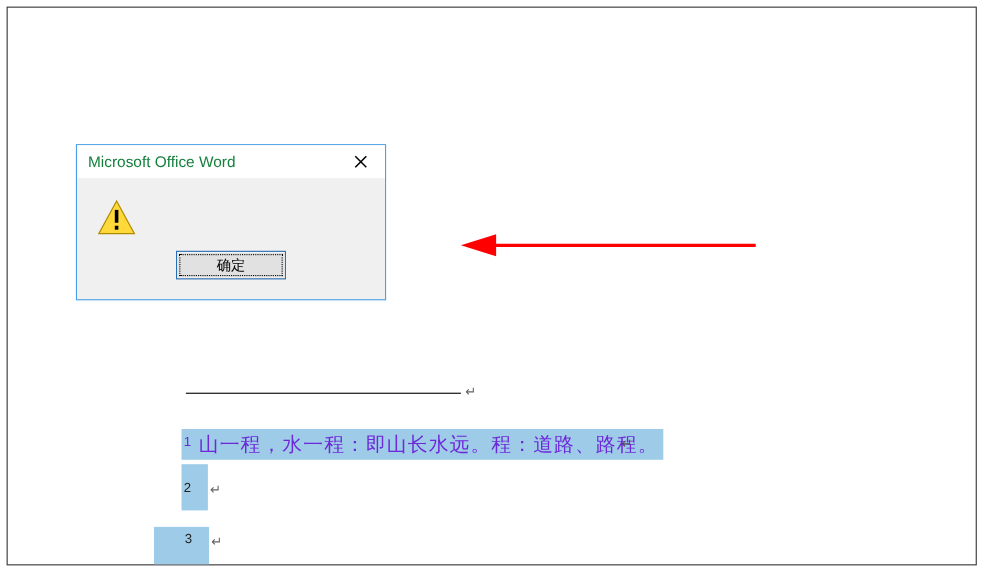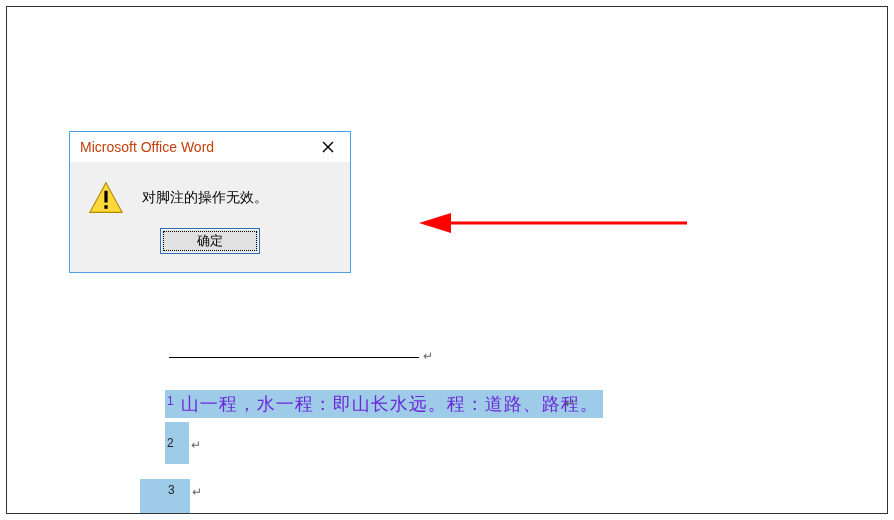--- a/index.html
+++ b/index.html
@@ -34,21 +34,21 @@
     box-shadow: 0 0 0 rgba(0,0,0,0);
   }
   .dialog-titlebar {
     height: 30px;
     background: #ffffff;
     display: flex;
     align-items: center;
     justify-content: space-between;
     padding: 0 2px 0 10px;
     font-size: 14px;
-    color: #c2410c;
+    color: #15803d;
   }
   .dialog-close {
     width: 40px;
     height: 26px;
     display: flex;
     align-items: center;
     justify-content: center;
     cursor: pointer;
   }
   .dialog-close svg { display: block; }
@@ -215,21 +215,20 @@
           <line x1="12" y1="2" x2="2" y2="12" stroke="#000" stroke-width="1.4"></line>
         </svg>
       </div>
     </div>
     <div class="dialog-body">
       <svg class="warn-icon" viewBox="0 0 40 40">
         <polygon points="20,3 38,36 2,36" fill="#ffd83a" stroke="#b08a00" stroke-width="1.2"></polygon>
         <rect x="18.2" y="12" width="3.6" height="13" fill="#000"></rect>
         <rect x="18.2" y="28" width="3.6" height="4" fill="#000"></rect>
       </svg>
-      <div class="dialog-msg">对脚注的操作无效。</div>
     </div>
     <div class="dialog-buttons">
       <button class="btn-ok">确定</button>
     </div>
   </div>
 
   <svg class="arrow" viewBox="0 0 270 24">
     <line x1="30" y1="12" x2="268" y2="12" stroke="#ff0000" stroke-width="3"></line>
     <polygon points="0,12 32,2 32,22" fill="#ff0000"></polygon>
   </svg>

